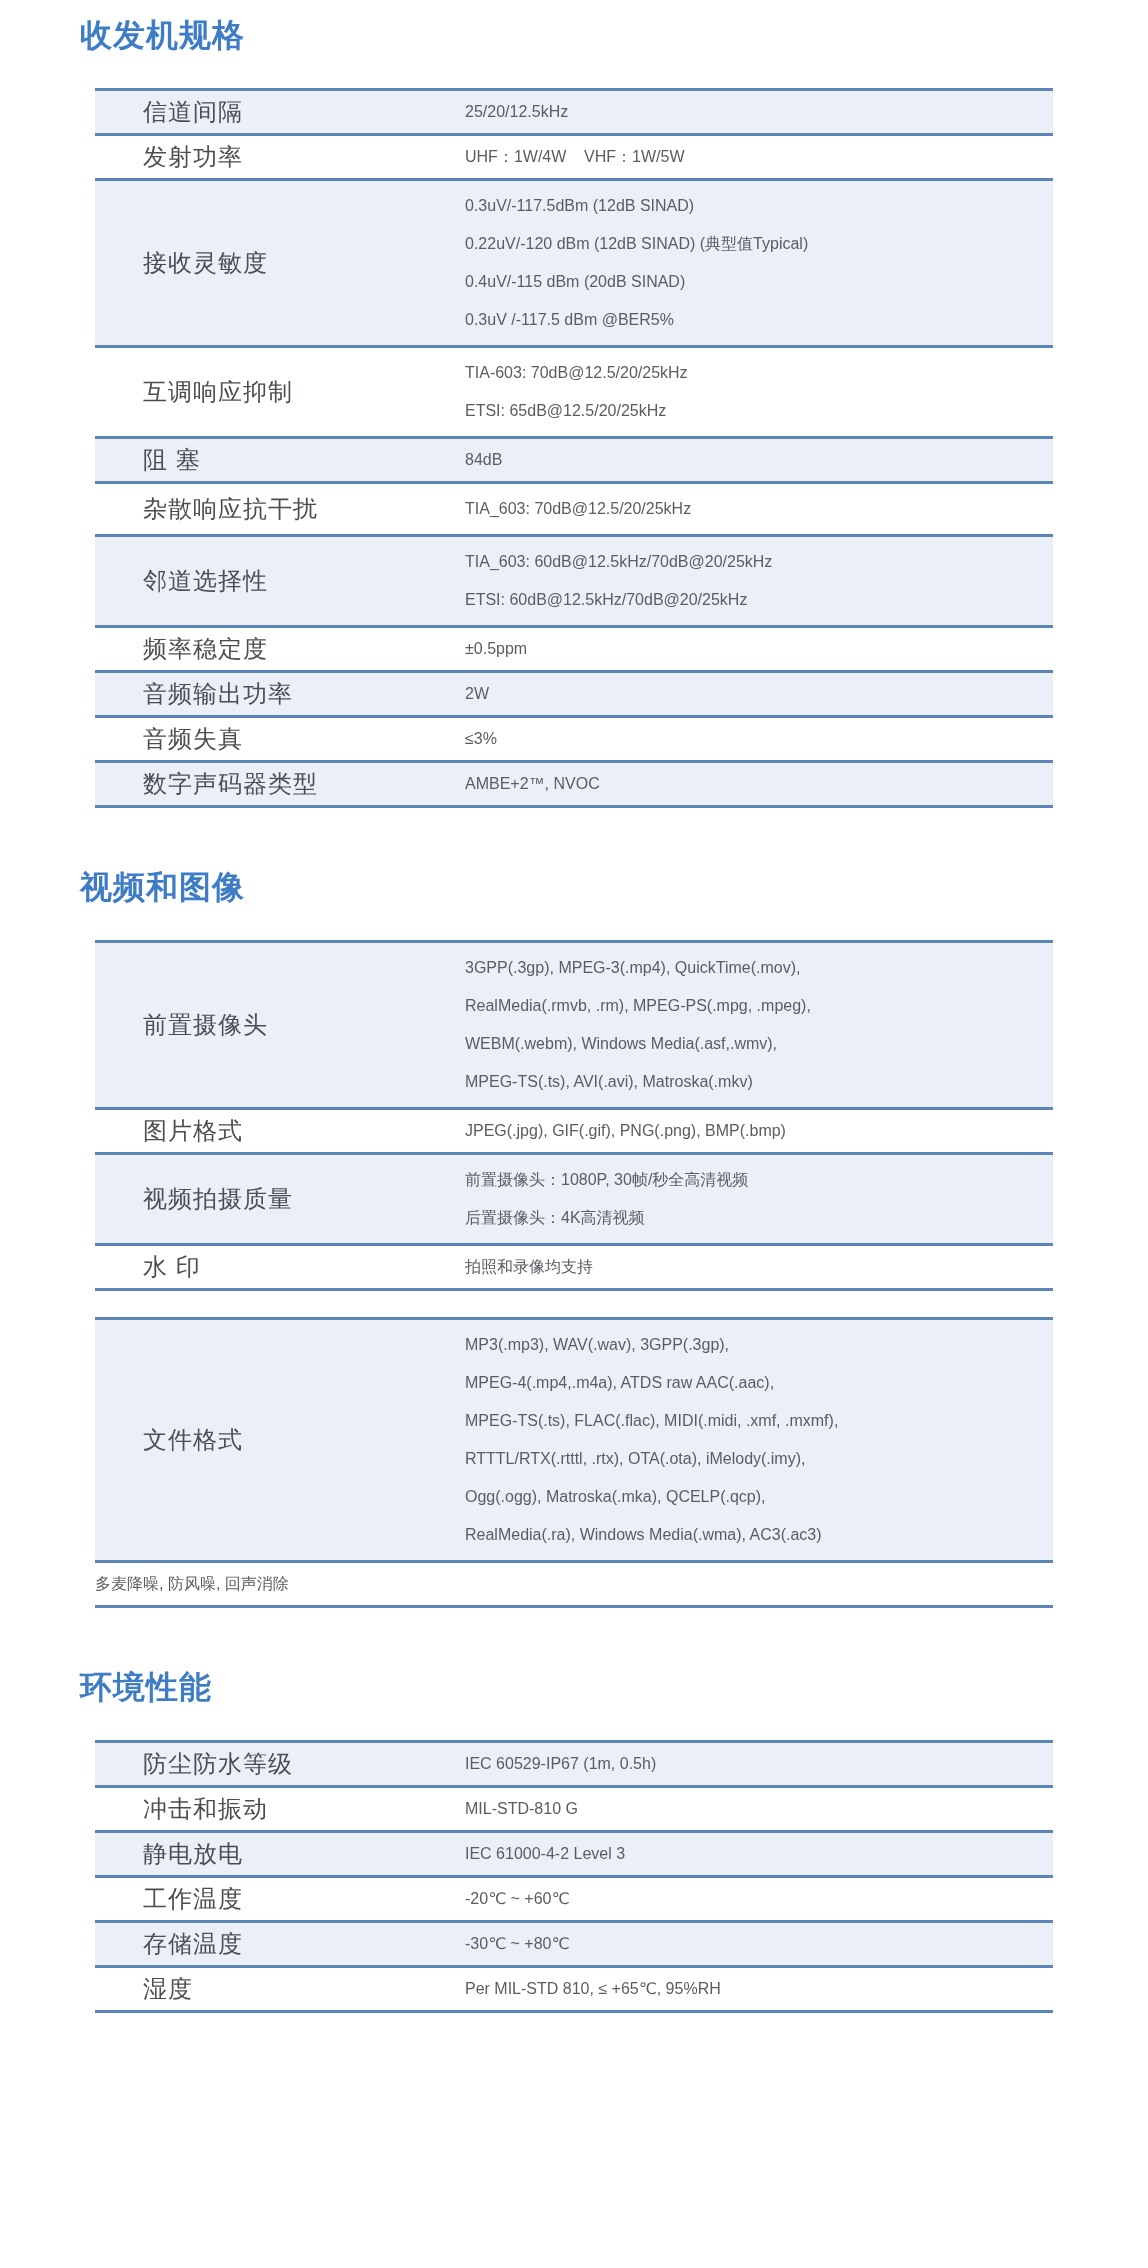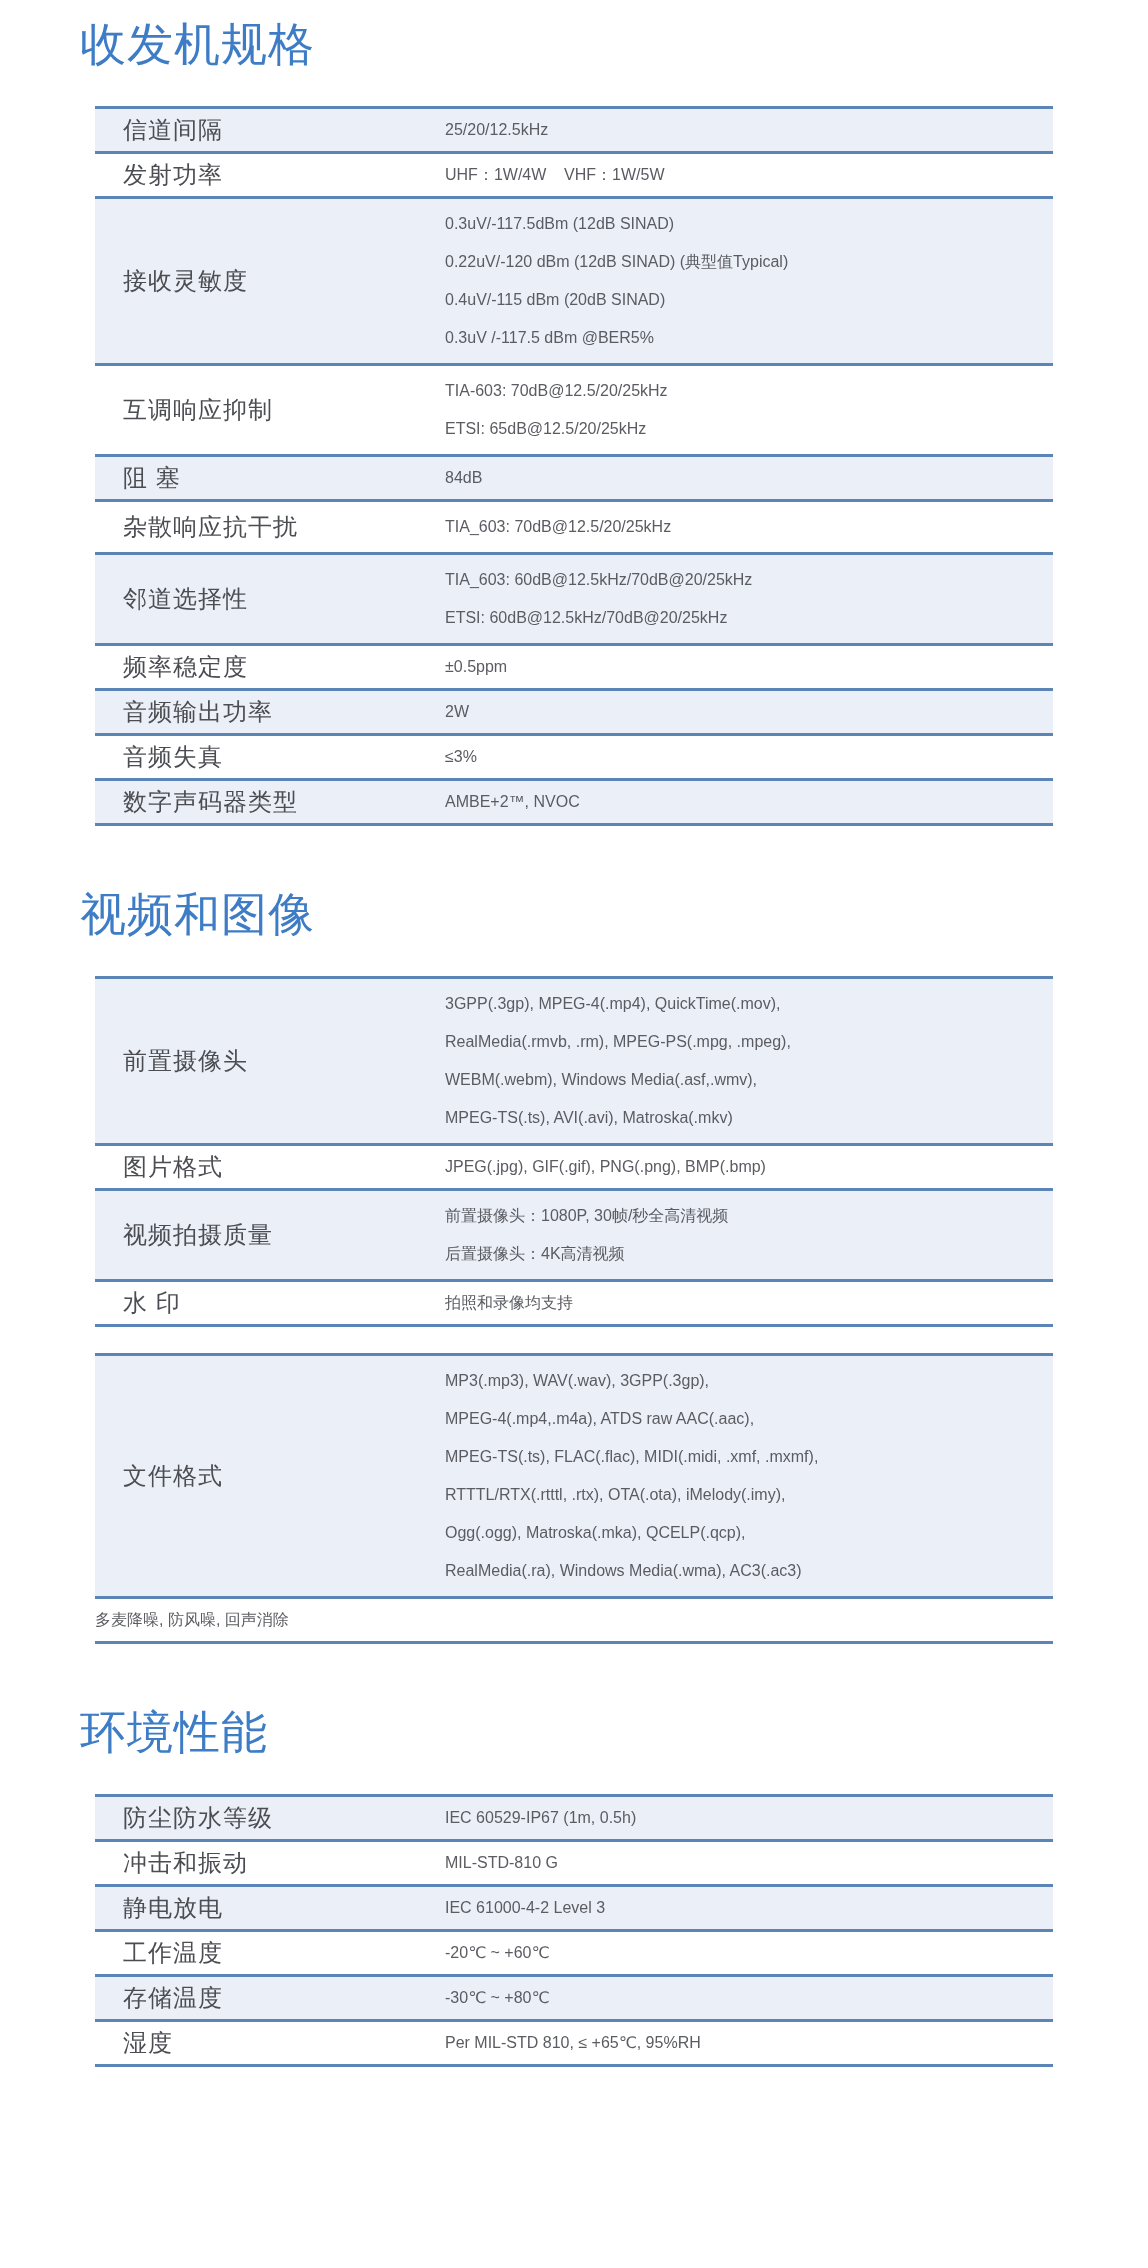--- a/index.html
+++ b/index.html
@@ -14,22 +14,22 @@
   html, body {
     width: 1148px;
     background: var(--page-bg);
     font-family: "Liberation Sans", "DejaVu Sans", sans-serif;
   }
   body { min-height: 2268px; overflow: hidden; }
   .doc { padding-top: 14px; }
   .section { margin-bottom: 26px; }
   .section-title {
     margin: 58px 0 30px 80px;
-    font-size: 46px;
-    font-weight: 400;
+    font-size: 32px;
+    font-weight: 700;
     color: var(--title-color);
     letter-spacing: 1px;
   }
   .section:first-child .section-title { margin-top: 0; }
   .spec-table {
     margin-left: 95px;
     width: 958px;
     border-top: 3px solid var(--border-color);
   }
   .spec-row {
@@ -41,20 +41,21 @@
   }
   .spec-row.alt { background: var(--alt-bg); }
   .spec-row.multi { padding: 6px 0; }
   .spec-label {
     width: 350px;
     padding-left: 28px;
     font-size: 24px;
     color: var(--label-color);
     letter-spacing: 1px;
     flex-shrink: 0;
+    margin-left: 20px;
   }
   .spec-value {
     flex: 1;
     font-size: 16px;
     color: var(--value-color);
   }
   .value-line {
     line-height: 38px;
     white-space: pre;
   }
@@ -138,21 +139,21 @@
           </div>
         </div>
       </div>
     </div>
     <div class="section">
       <h2 class="section-title">视频和图像</h2>
       <div class="spec-table">
         <div class="spec-row alt multi">
           <div class="spec-label">前置摄像头</div>
           <div class="spec-value">
-            <div class="value-line">3GPP(.3gp), MPEG-4(.mp4), QuickTime(.mov),</div>
+            <div class="value-line">3GPP(.3gp), MPEG-3(.mp4), QuickTime(.mov),</div>
             <div class="value-line">RealMedia(.rmvb, .rm), MPEG-PS(.mpg, .mpeg),</div>
             <div class="value-line">WEBM(.webm), Windows Media(.asf,.wmv),</div>
             <div class="value-line">MPEG-TS(.ts), AVI(.avi), Matroska(.mkv)</div>
           </div>
         </div>
         <div class="spec-row">
           <div class="spec-label">图片格式</div>
           <div class="spec-value">
             <div class="value-line">JPEG(.jpg), GIF(.gif), PNG(.png), BMP(.bmp)</div>
           </div>

